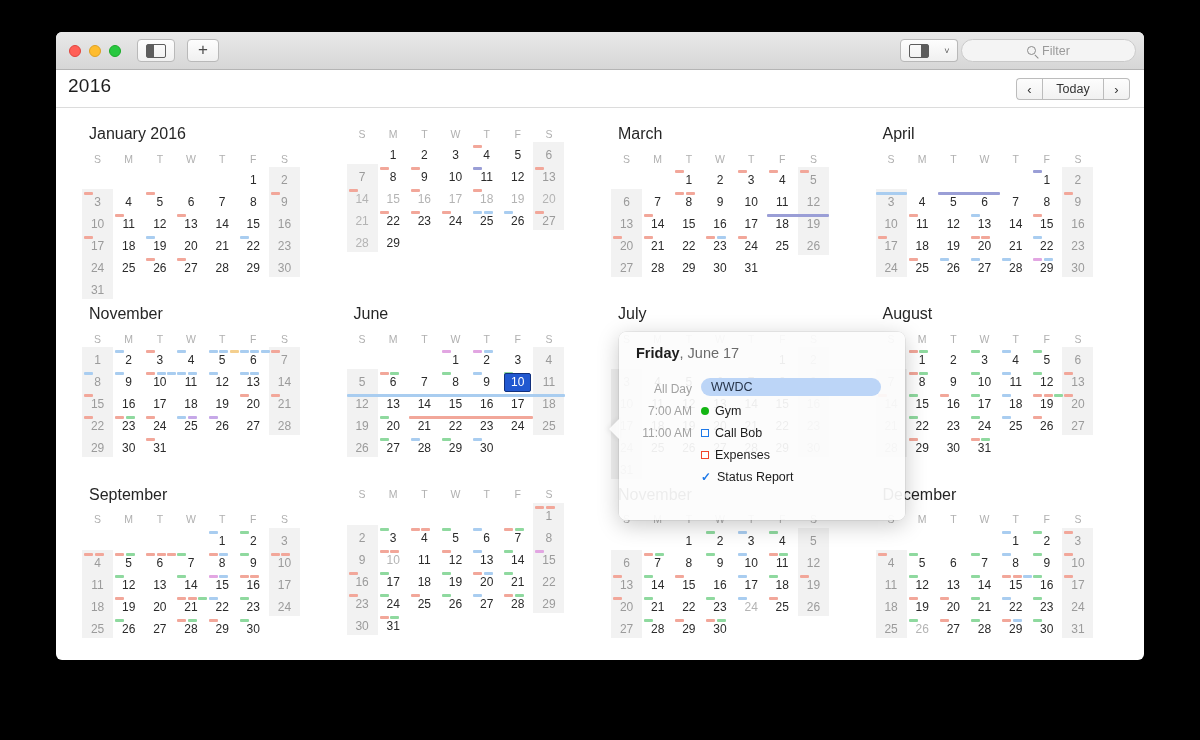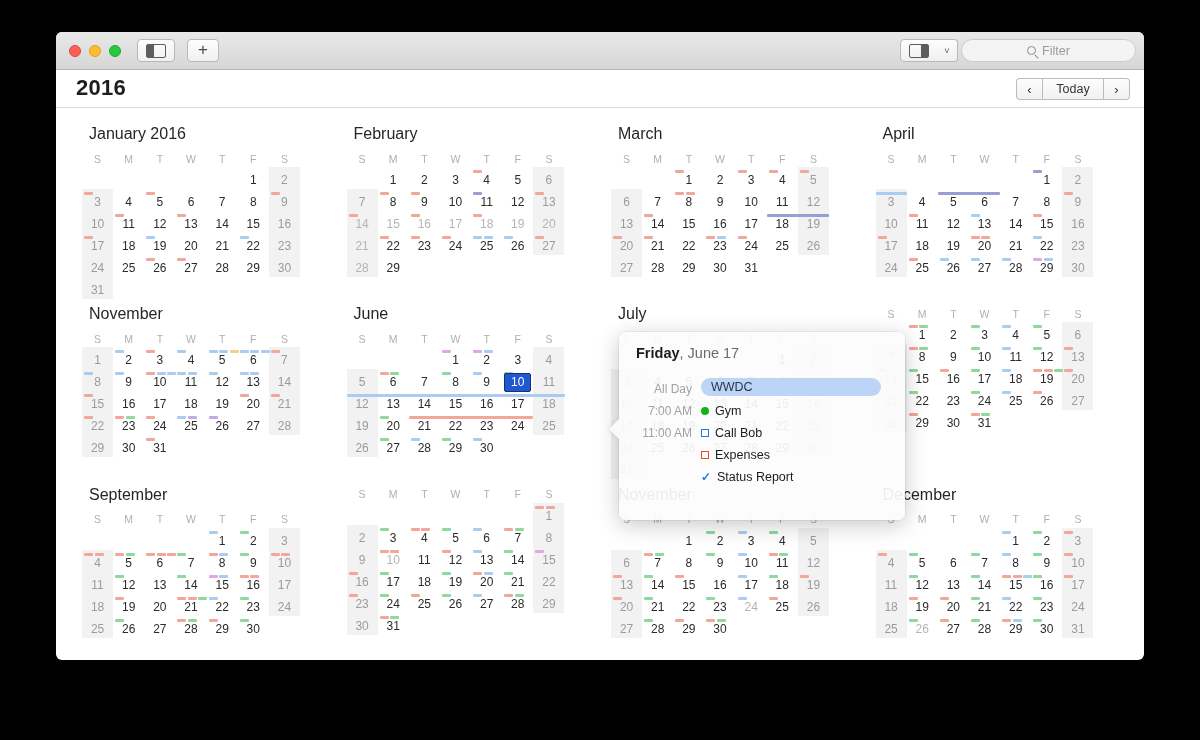--- a/index.html
+++ b/index.html
@@ -101,22 +101,22 @@
   }
   #filter-placeholder { font-size: 12.5px; color: #9a9a9a; }
 
   
   #yearbar {
     position: relative; height: 38px;
     background: #ffffff;
     border-bottom: 1px solid #dcdcdc;
   }
   #year-title {
-    position: absolute; left: 20px; top: 5px;
-    font-size: 22px; font-weight: 700; color: #1d1d1d; letter-spacing: .3px;
+    position: absolute; left: 12px; top: 5px;
+    font-size: 19px; font-weight: 400; color: #1d1d1d; letter-spacing: .3px;
   }
   #nav-group { position: absolute; right: 14px; top: 8px; display: flex; }
   .nav-btn {
     height: 22px;
     background: linear-gradient(to bottom,#fdfdfd,#f1f1f1);
     border: 1px solid #bcbcbc;
     display: flex; align-items: center; justify-content: center;
     font-size: 12px; color: #333;
   }
   #nav-prev  { width: 26px; border-radius: 4px 0 0 4px; border-right: none; font-size: 13px; }
@@ -395,21 +395,20 @@
           </div>
           <div class="cell blank"></div>
           <div class="cell blank"></div>
           <div class="cell blank"></div>
           <div class="cell blank"></div>
           <div class="cell blank"></div>
           <div class="cell blank"></div>
         </div>
       </div>
       <div class="month">
-        <div class="month-name">February</div>
         <div class="mgrid">
           <div class="dow">S</div>
           <div class="dow">M</div>
           <div class="dow">T</div>
           <div class="dow">W</div>
           <div class="dow">T</div>
           <div class="dow">F</div>
           <div class="dow">S</div>
           <div class="cell blank"></div>
           <div class="cell">
@@ -1301,20 +1300,21 @@
           </div>
           <div class="cell blank"></div>
           <div class="cell blank"></div>
           <div class="cell blank"></div>
           <div class="cell blank"></div>
           <div class="cell blank"></div>
           <div class="cell blank"></div>
         </div>
       </div>
       <div class="month">
+        <div class="month-name">August</div>
         <div class="mgrid">
           <div class="dow">S</div>
           <div class="dow">M</div>
           <div class="dow">T</div>
           <div class="dow">W</div>
           <div class="dow">T</div>
           <div class="dow">F</div>
           <div class="dow">S</div>
           <div class="cell blank"></div>
           <div class="cell">

